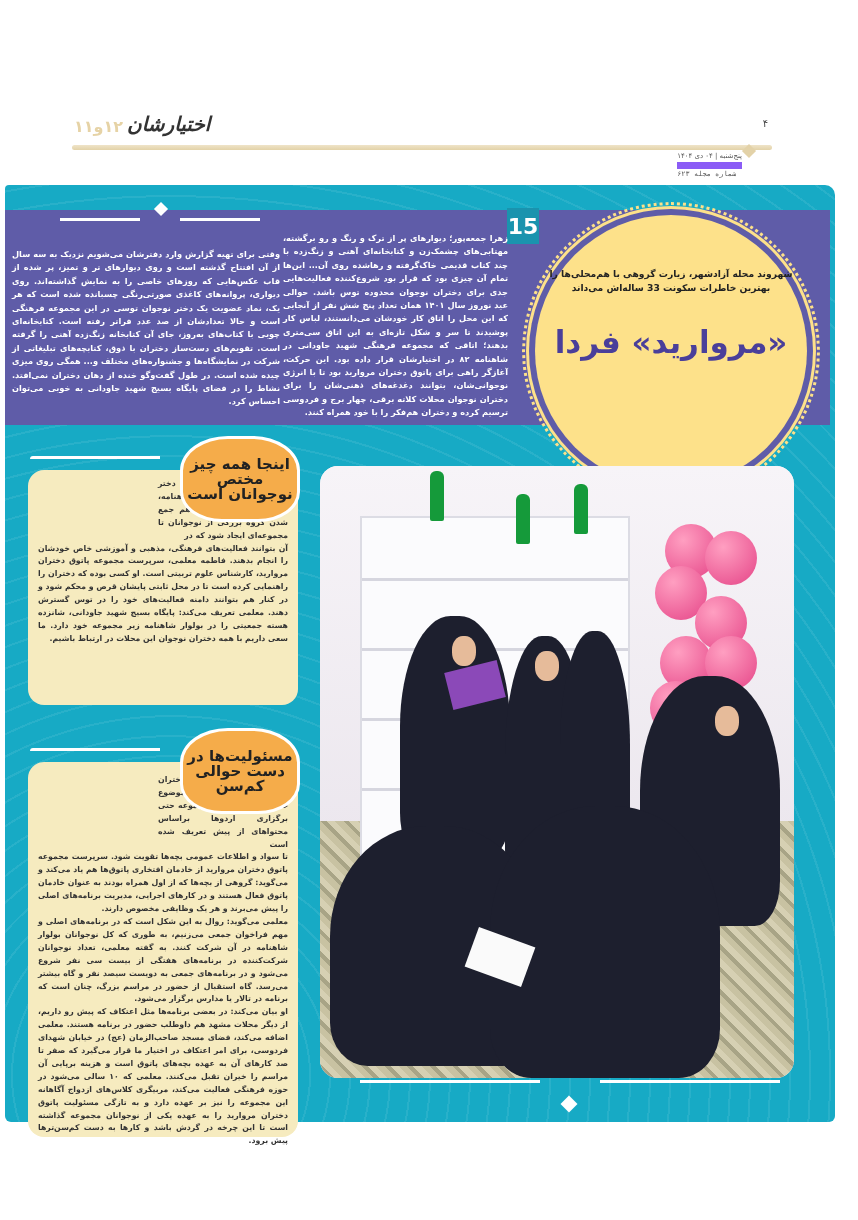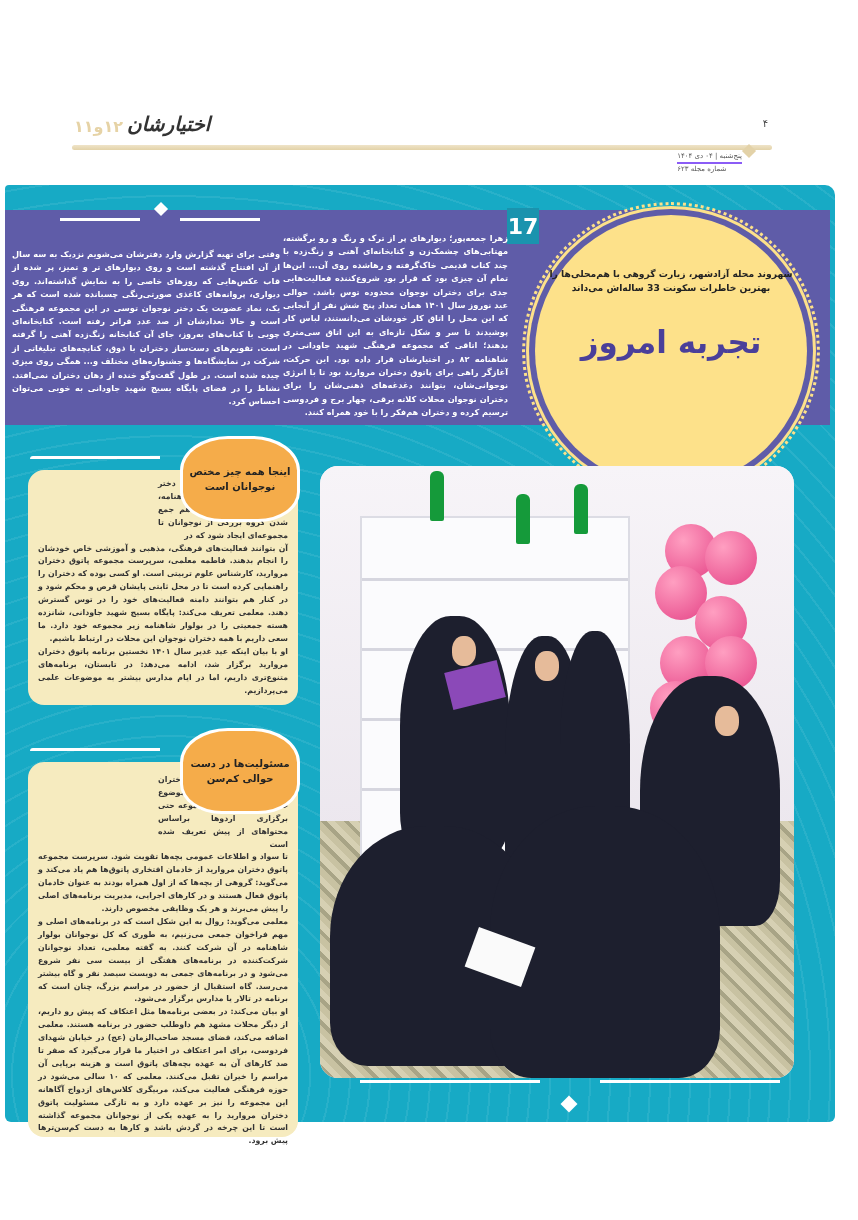--- a/index.html
+++ b/index.html
@@ -9,21 +9,21 @@
   
   .header { position: absolute; left: 72px; top: 112px; width: 700px; height: 38px; }
   .header-line { position: absolute; left: 0; right: 0; bottom: 0; height: 5px;
     background: linear-gradient(#efe4c8, #e3d2a8); border-radius: 3px; }
   .header-notch { position: absolute; right: 18px; bottom: -6px; width: 10px; height: 10px;
     background: #e3d2a8; transform: rotate(45deg); }
   .logo { position: absolute; left: 2px; top: 0; display: flex; align-items: flex-end; gap: 4px; direction: rtl; }
   .logo-name { font-family: "DejaVu Serif", serif; font-style: italic; font-weight: bold; font-size: 20px; color: #333; }
   .logo-num { font-size: 16px; color: #e6d3a6; font-weight: bold; }
   .issue { position: absolute; right: 30px; top: 4px; direction: rtl; text-align: left; font-size: 7px; color: #555; line-height: 11px; margin-top: 35px; }
-  .issue .sep { border-top: 2px solid #8b5cf6; }
+  .issue .sep { border-top: 7px solid #8b5cf6; font-family: Liberation Mono, monospace; }
   .page-num { position: absolute; right: 4px; top: 6px; font-size: 10px; color: #444; }
 
   
   .frame { position: absolute; left: 5px; top: 185px; width: 830px; height: 937px;
     background: #17aac5; border-radius: 4px 10px 6px 6px; overflow: hidden; }
   .frame::before { content: ""; position: absolute; inset: 0;
     background: repeating-radial-gradient(circle at 20% 95%, rgba(255,255,255,0) 0 18px, rgba(255,255,255,0.08) 18px 20px); }
 
   
   .purple { position: absolute; left: 5px; top: 210px; width: 825px; height: 215px; background: #5f5ca8; }
@@ -53,21 +53,21 @@
   .box1 { top: 470px; height: 235px; }
   .box2 { top: 762px; height: 375px; }
   .box-text { position: absolute; direction: rtl; text-align: justify; font-size: 7.8px; line-height: 12.9px; color: #333; font-weight: bold; }
   .box1 .box-text { left: 10px; right: 10px; top: 8px; }
   .box2 .box-text { left: 10px; right: 10px; top: 12px; }
   .box-text .indent { display: block; margin-left: 120px; }
   .box-dash { position: absolute; left: 2px; top: -14px; width: 130px; border-top: 3px solid #fff; border-radius: 10px 0 0 0; }
 
   .tag { position: absolute; width: 120px; height: 86px; background: #f5ac4a; border-radius: 40% 40% 35% 35%;
     display: flex; align-items: center; justify-content: center; text-align: center; direction: rtl;
-    font-size: 10px; line-height: 15px; font-weight: bold; color: #222; border: 3px solid #fff; }
+    font-size: 15px; line-height: 15px; font-weight: bold; color: #222; border: 3px solid #fff; }
   .tag1 { left: 180px; top: 436px; }
   .tag2 { left: 180px; top: 728px; }
 
   
   .photo { position: absolute; left: 320px; top: 466px; width: 474px; height: 612px; border-radius: 18px; overflow: hidden;
     background: #f3eff5; }
   .photo .wall { position: absolute; inset: 0 0 40% 0; background: linear-gradient(#f7f4f8, #ece7ee); }
   .photo .floor { position: absolute; left: 0; right: 0; bottom: 0; height: 42%;
     background: repeating-linear-gradient(45deg, #c8c2a2 0 6px, #a8a486 6px 10px, #d6d0b3 10px 16px); }
   .shelf { position: absolute; left: 40px; top: 50px; width: 270px; height: 340px; background: #fbfbfd; border: 2px solid #dcdce4; }
@@ -102,38 +102,37 @@
 
 <div class="frame"></div>
 <div class="purple"></div>
 
 <div class="ornament-top">
   <div class="ln" style="left:20px;"></div>
   <div class="dia"></div>
   <div class="ln" style="left:140px;"></div>
 </div>
 
-<div class="badge-12">17</div>
+<div class="badge-12">15</div>
 
 <div class="col col-a">زهرا جمعه‌پور؛ دیوارهای پر از ترک و رنگ و رو برگشته، مهتابی‌های چشمک‌زن و کتابخانه‌ای آهنی و زنگ‌زده با چند کتاب قدیمی خاک‌گرفته و رهاشده روی آن... این‌ها تمام آن چیزی بود که قرار بود شروع‌کننده فعالیت‌هایی جدی برای دختران نوجوان محدوده توس باشد. حوالی عید نوروز سال ۱۴۰۱ همان تعداد پنج شش نفر از آنجایی که این محل را اتاق کار خودشان می‌دانستند، لباس کار پوشیدند تا سر و شکل تازه‌ای به این اتاق سی‌متری بدهند؛ اتاقی که مجموعه فرهنگی شهید جاودانی در شاهنامه ۸۲ در اختیارشان قرار داده بود. این حرکت، آغازگر راهی برای پاتوق دختران مروارید بود تا با انرژی نوجوانی‌شان، بتوانند دغدغه‌های ذهنی‌شان را برای دختران نوجوان محلات کلاته برقی، چهار برج و فردوسی ترسیم کرده و دختران هم‌فکر را با خود همراه کنند.</div>
 <div class="col col-b">وقتی برای تهیه گزارش وارد دفترشان می‌شویم نزدیک به سه سال از آن افتتاح گذشته است و روی دیوارهای تر و تمیز، پر شده از قاب عکس‌هایی که روزهای خاصی را به نمایش گذاشته‌اند. روی دیواری، پروانه‌های کاغذی صورتی‌رنگی چسبانده شده است که هر یک، نماد عضویت یک دختر نوجوان توسی در این مجموعه فرهنگی است و حالا تعدادشان از صد عدد فراتر رفته است. کتابخانه‌ای چوبی با کتاب‌های به‌روز، جای آن کتابخانه زنگ‌زده آهنی را گرفته است. تقویم‌های دست‌ساز دختران با ذوق، کتابچه‌های تبلیغاتی از شرکت در نمایشگاه‌ها و جشنواره‌های مختلف و... همگی روی میزی چیده شده است. در طول گفت‌وگو خنده از دهان دختران نمی‌افتد. نشاط را در فضای پایگاه بسیج شهید جاودانی به خوبی می‌توان احساس کرد.</div>
 
 <div class="circle-dots"></div>
 <div class="circle"></div>
 <div class="subtitle">شهروند محله آزادشهر، زیارت گروهی با هم‌محلی‌ها را بهترین خاطرات سکونت 33 ساله‌اش می‌داند</div>
 <div class="title">
-  <div>تجربه امروز</div>
+  <div>«مروارید» فردا</div>
 </div>
 
 <div class="box box1">
   <div class="box-dash"></div>
   <div class="box-text">
     <span class="indent">جمع چهار پنج نفره از چند دختر فعال مسجدی در محله شاهنامه، مقدمه‌ای بود برای دور هم جمع شدن گروه بزرگی از نوجوانان تا مجموعه‌ای ایجاد شود که در</span>
     <span>آن بتوانند فعالیت‌های فرهنگی، مذهبی و آموزشی خاص خودشان را انجام بدهند. فاطمه معلمی، سرپرست مجموعه پاتوق دختران مروارید، کارشناس علوم تربیتی است. او کسی بوده که دختران را راهنمایی کرده است تا در محل ثابتی پایشان قرص و محکم شود و در کنار هم بتوانند دامنه فعالیت‌های خود را در توس گسترش دهند. معلمی تعریف می‌کند: پایگاه بسیج شهید جاودانی، شانزده هسته جمعیتی را در بولوار شاهنامه زیر مجموعه خود دارد. ما سعی داریم با همه دختران نوجوان این محلات در ارتباط باشیم.</span>
-    <span style="display:block">او با بیان اینکه عید غدیر سال ۱۴۰۱ نخستین برنامه پاتوق دختران مروارید برگزار شد، ادامه می‌دهد: در تابستان، برنامه‌های متنوع‌تری داریم، اما در ایام مدارس بیشتر به موضوعات علمی می‌پردازیم.</span>
   </div>
 </div>
 <div class="tag tag1">اینجا همه چیز مختص نوجوانان است</div>
 
 <div class="box box2">
   <div class="box-dash"></div>
   <div class="box-text">
     <span class="indent">برنامه‌های ثابت هفتگی دختران مروارید هر هفته مختص موضوع خاصی است. در این مجموعه حتی برگزاری اردوها براساس محتواهای از پیش تعریف شده است</span>
     <span>تا سواد و اطلاعات عمومی بچه‌ها تقویت شود. سرپرست مجموعه پاتوق دختران مروارید از خادمان افتخاری پاتوق‌ها هم یاد می‌کند و می‌گوید: گروهی از بچه‌ها که از اول همراه بودند به عنوان خادمان پاتوق فعال هستند و در کارهای اجرایی، مدیریت برنامه‌های اصلی را پیش می‌برند و هر یک وظایفی مخصوص دارند.</span>
     <span style="display:block">معلمی می‌گوید: روال به این شکل است که در برنامه‌های اصلی و مهم فراخوان جمعی می‌زنیم، به طوری که کل نوجوانان بولوار شاهنامه در آن شرکت کنند. به گفته معلمی، تعداد نوجوانان شرکت‌کننده در برنامه‌های هفتگی از بیست سی نفر شروع می‌شود و در برنامه‌های جمعی به دویست سیصد نفر و گاه بیشتر می‌رسد. گاه استقبال از حضور در مراسم بزرگ، چنان است که برنامه در تالار یا مدارس برگزار می‌شود.</span>

